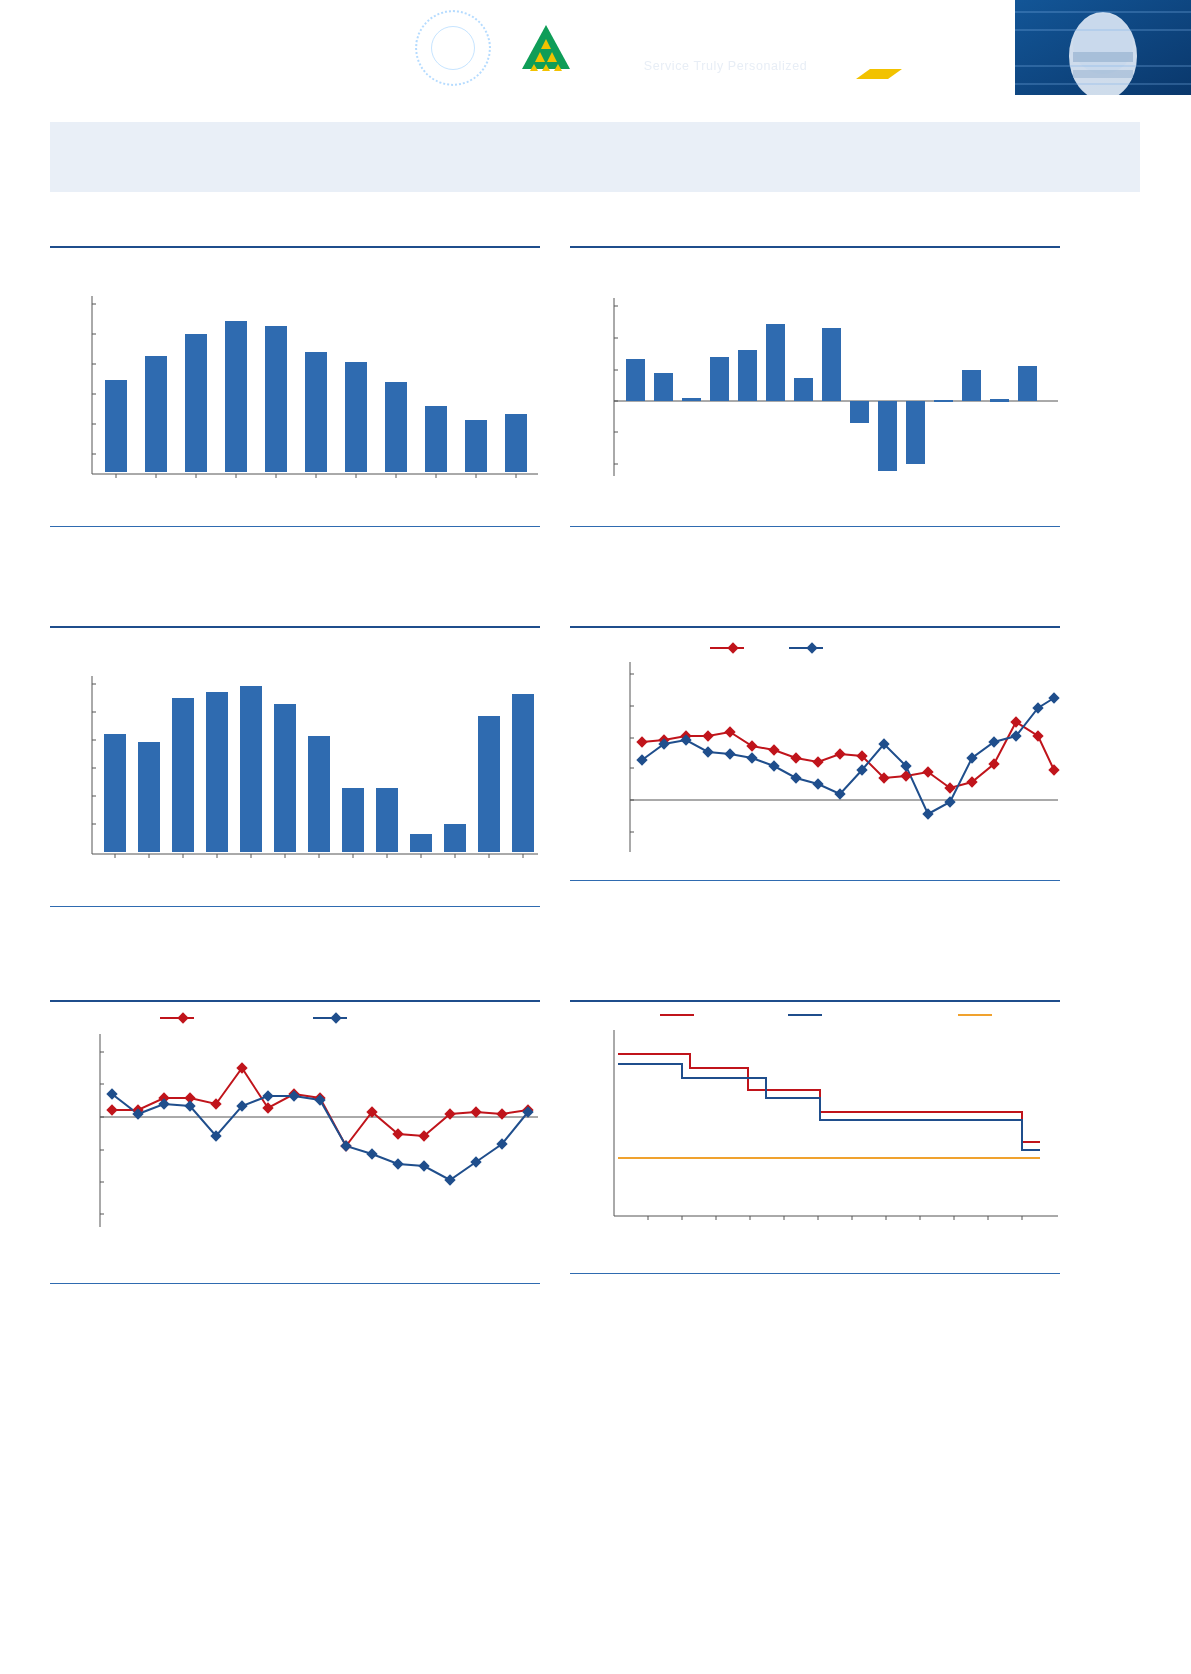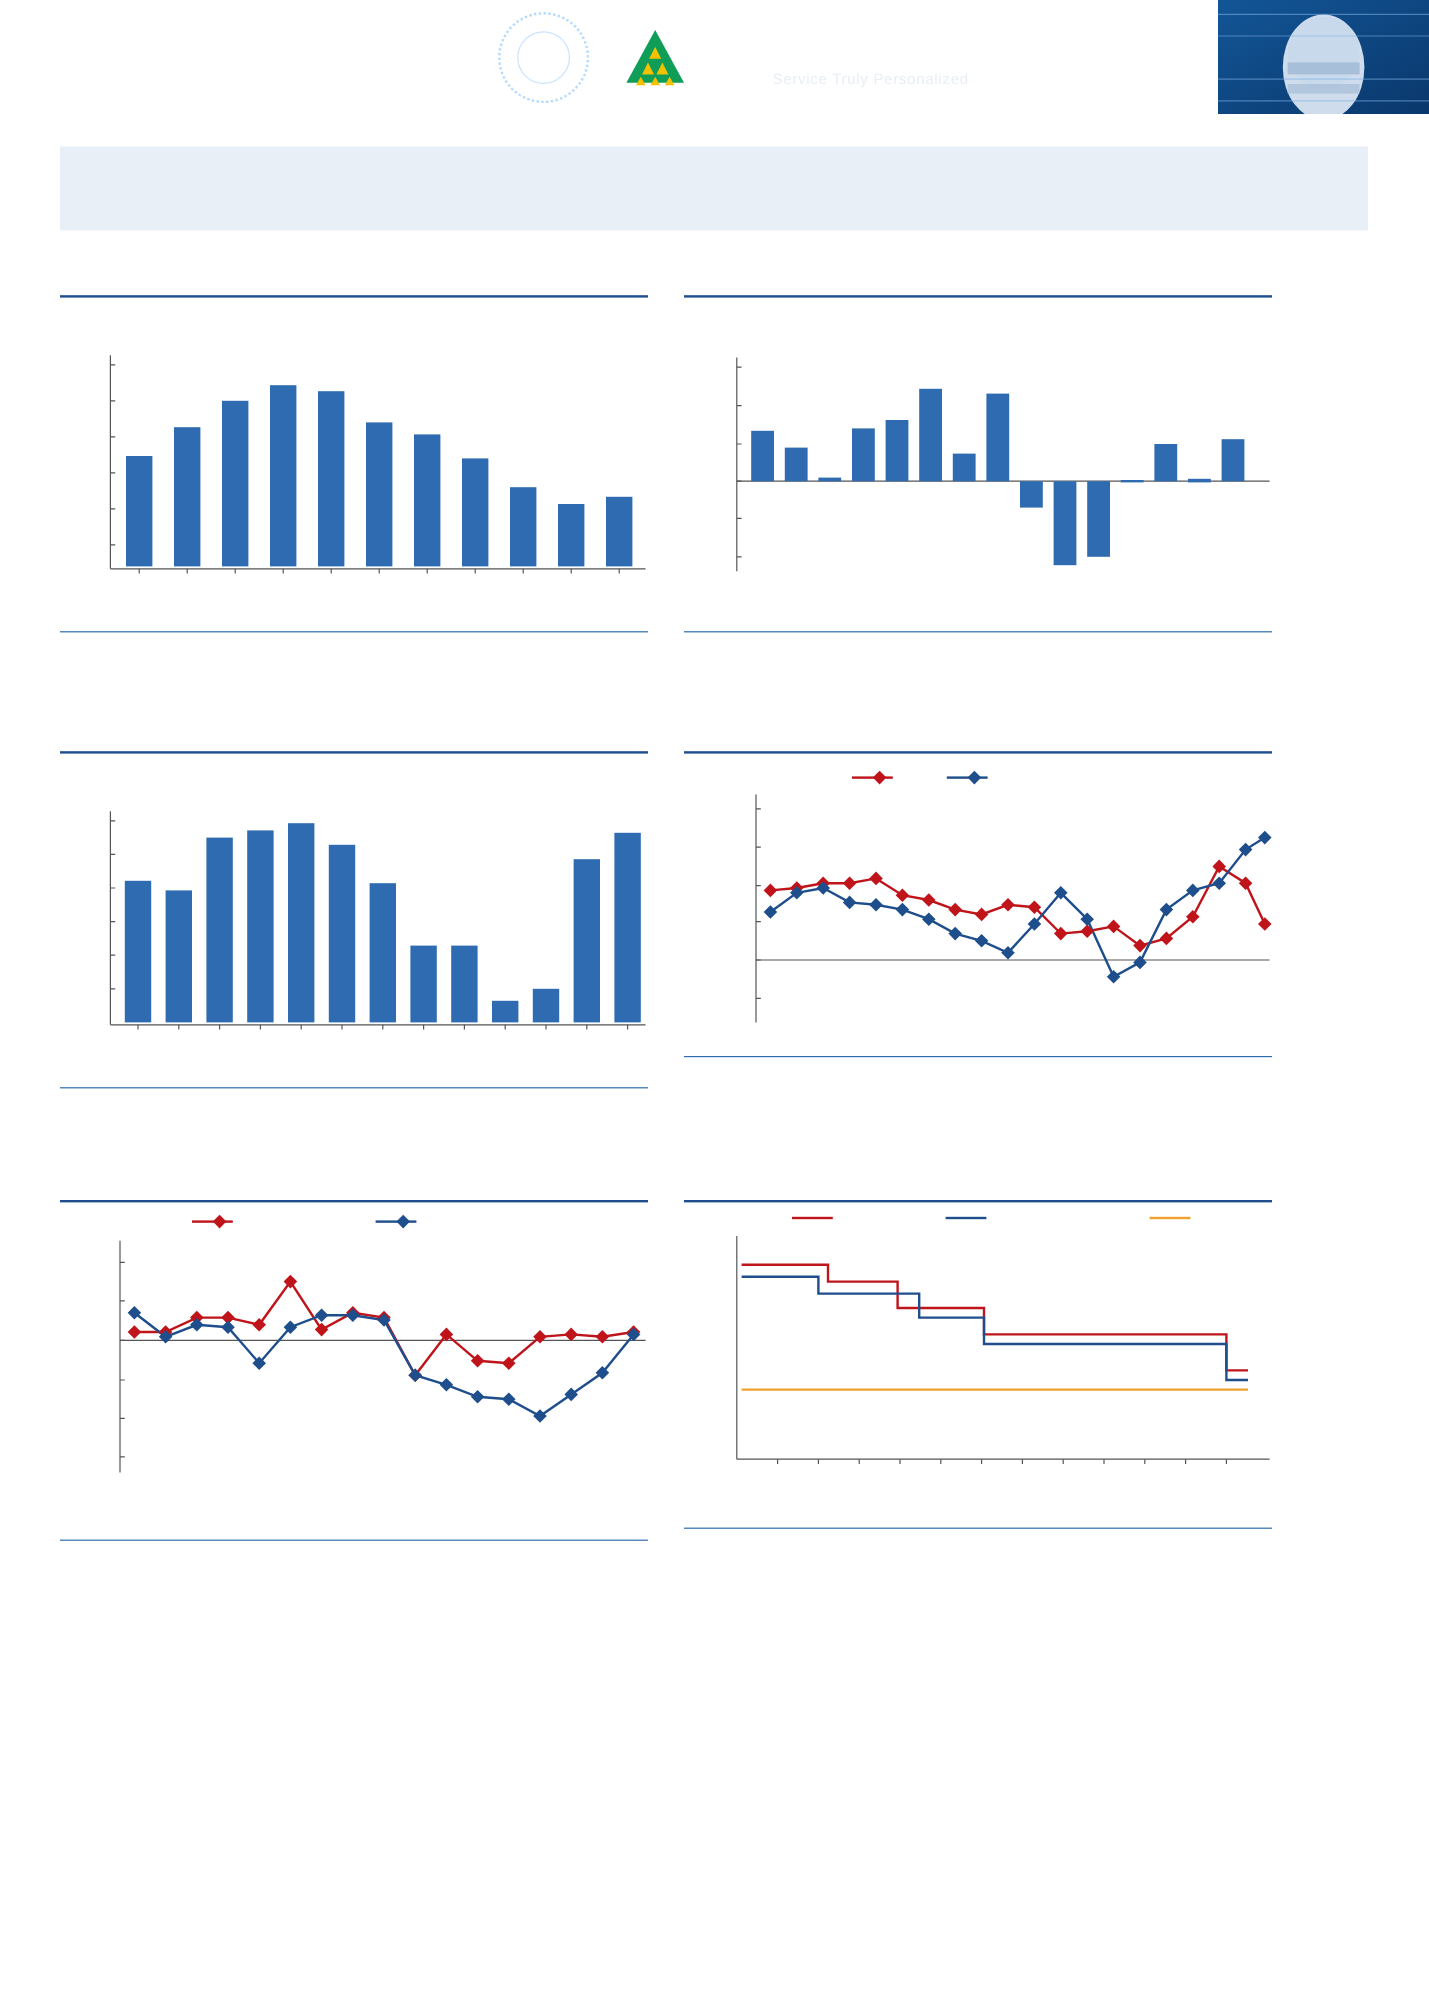--- a/index.html
+++ b/index.html
@@ -21,21 +21,21 @@
      border:2px dotted rgba(120,190,255,.55);}
   .banner-circle:after{content:"";position:absolute;left:14px;top:14px;right:14px;bottom:14px;
      border-radius:50%;border:1px solid rgba(160,210,255,.6);}
   .logo-wrap{position:absolute;left:520px;top:12px;height:72px;display:flex;align-items:center;gap:18px;}
   .ab-mark{width:52px;height:50px;position:relative;}
   .ab-text{display:flex;flex-direction:column;line-height:1;}
   .ab-name{color:#ffffff;font-size:30px;font-weight:bold;letter-spacing:.3px;}
   .ab-name sup{font-size:11px;vertical-align:super;}
   .ab-tag{color:#e8eef6;font-size:12.5px;letter-spacing:.6px;margin-top:7px;text-align:right;}
   .divider-v{width:1px;height:62px;background:rgba(255,255,255,.45);}
-  .arq-wrap{display:flex;flex-direction:row;align-items:flex-start;line-height:1;}
+  .arq-wrap{display:flex;flex-direction:column;align-items:flex-start;line-height:1;}
   .powered{color:#ffffff;font-size:13px;letter-spacing:1px;margin-bottom:2px;}
   .arq{color:#ffffff;font-size:42px;font-weight:bold;letter-spacing:1px;display:flex;align-items:baseline;}
   .arq sup{font-size:10px;}
   .head-fig{position:absolute;left:1015px;top:0;width:176px;height:95px;}
 
   
   .title-strip{position:absolute;left:50px;top:122px;width:1090px;height:70px;background:#e9eff7;}
   .title-strip .t{padding:12px 16px;font-size:13px;color:#1f3b63;}
 
   

